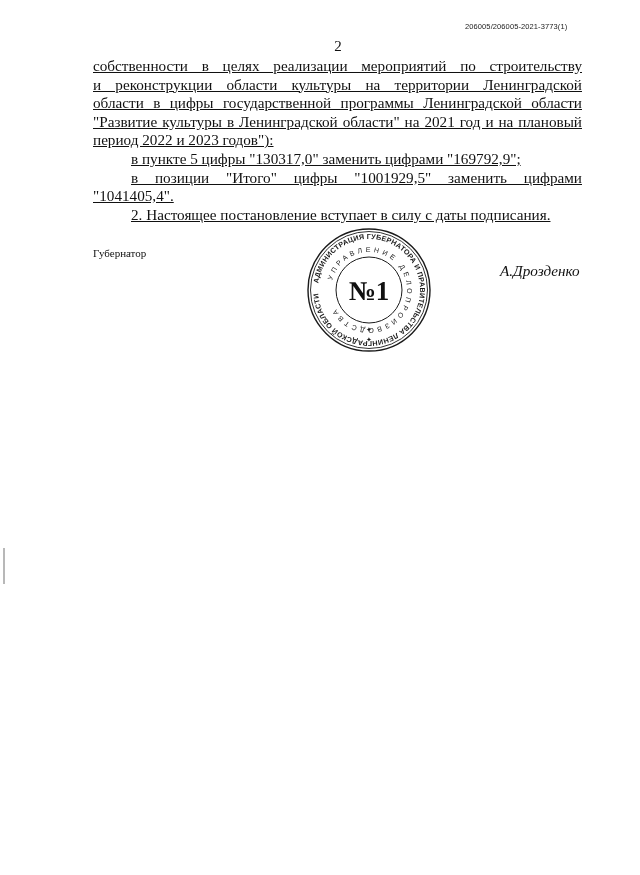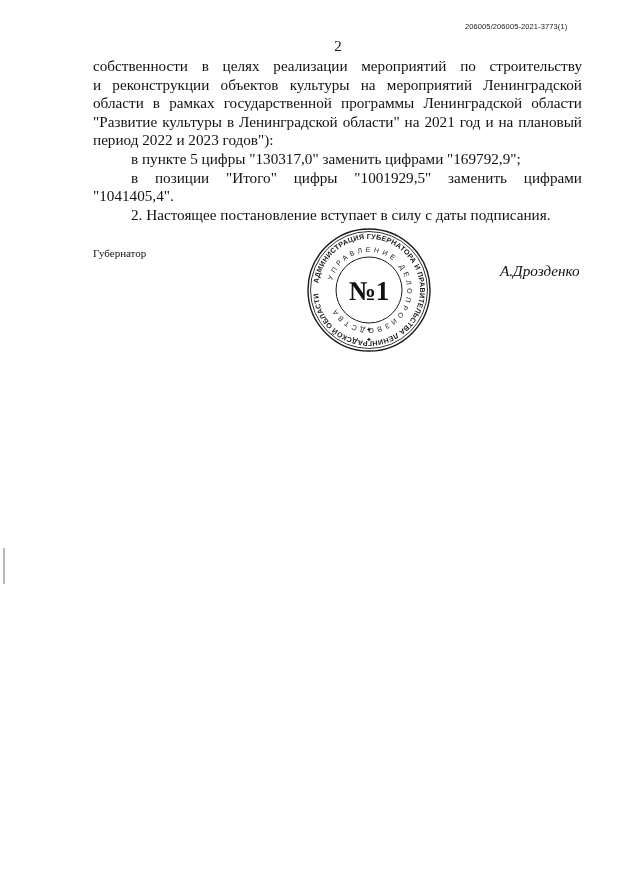--- a/index.html
+++ b/index.html
@@ -40,20 +40,21 @@
       top: 57px;
       left: 93px;
       width: 489px;
       font-size: 15.2px;
       line-height: 18.6px;
     }
     .para {
       margin: 0;
       text-align: justify;
       text-align-last: left;
+      text-decoration: underline;
     }
     .para.indent {
       text-indent: 38px;
     }
     .line-justify {
       display: block;
       text-align: justify;
       text-align-last: justify;
     }
     .signature {
@@ -90,22 +91,22 @@
 </head>
 <body>
 
 <div class="doc-id">206005/206005-2021-3773(1)</div>
 
 <div class="page-number">2</div>
 
 <div class="body-text">
   <p class="para">
     <span class="line-justify">собственности в целях реализации мероприятий по строительству</span>
-    <span class="line-justify">и реконструкции объектов культуры на мероприятий Ленинградской</span>
-    <span class="line-justify">области в рамках государственной программы Ленинградской области</span>
+    <span class="line-justify">и реконструкции области культуры на территории Ленинградской</span>
+    <span class="line-justify">области в цифры государственной программы Ленинградской области</span>
     <span class="line-justify">"Развитие культуры в Ленинградской области" на 2021 год и на плановый</span>
     <span style="display:block">период 2022 и 2023 годов"):</span>
   </p>
   <p class="para indent">в пункте 5 цифры "130317,0" заменить цифрами "169792,9";</p>
   <p class="para">
     <span class="line-justify" style="padding-left:38px">в позиции "Итого" цифры "1001929,5" заменить цифрами</span>
     <span style="display:block">"1041405,4".</span>
   </p>
   <p class="para indent">2. Настоящее постановление вступает в силу с даты подписания.</p>
 </div>

